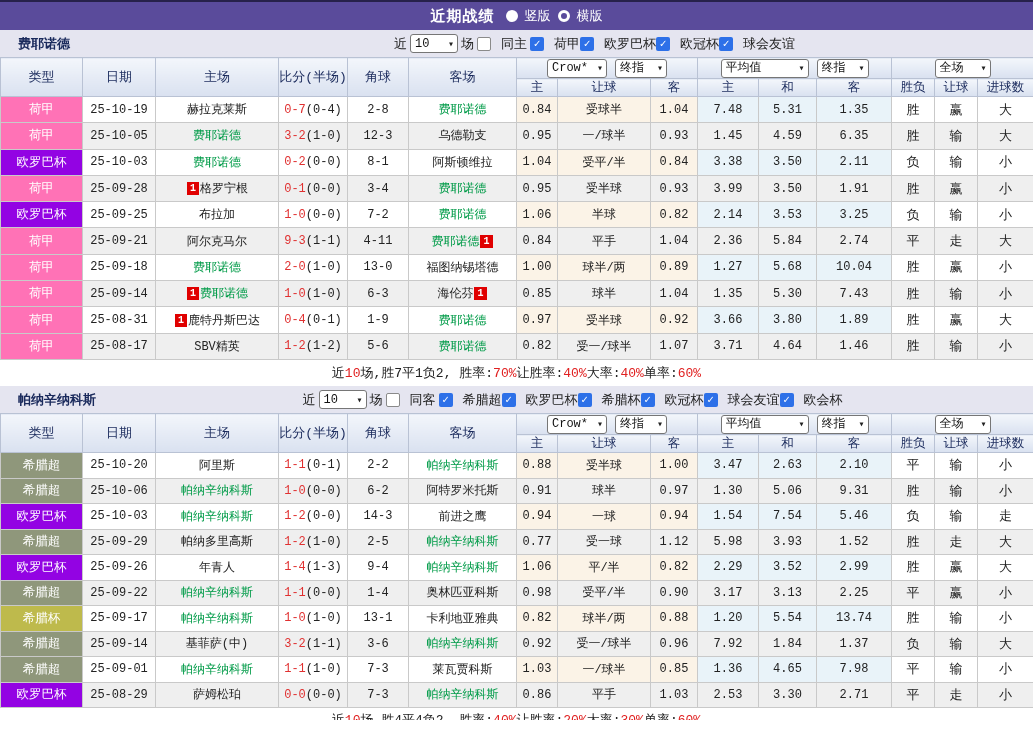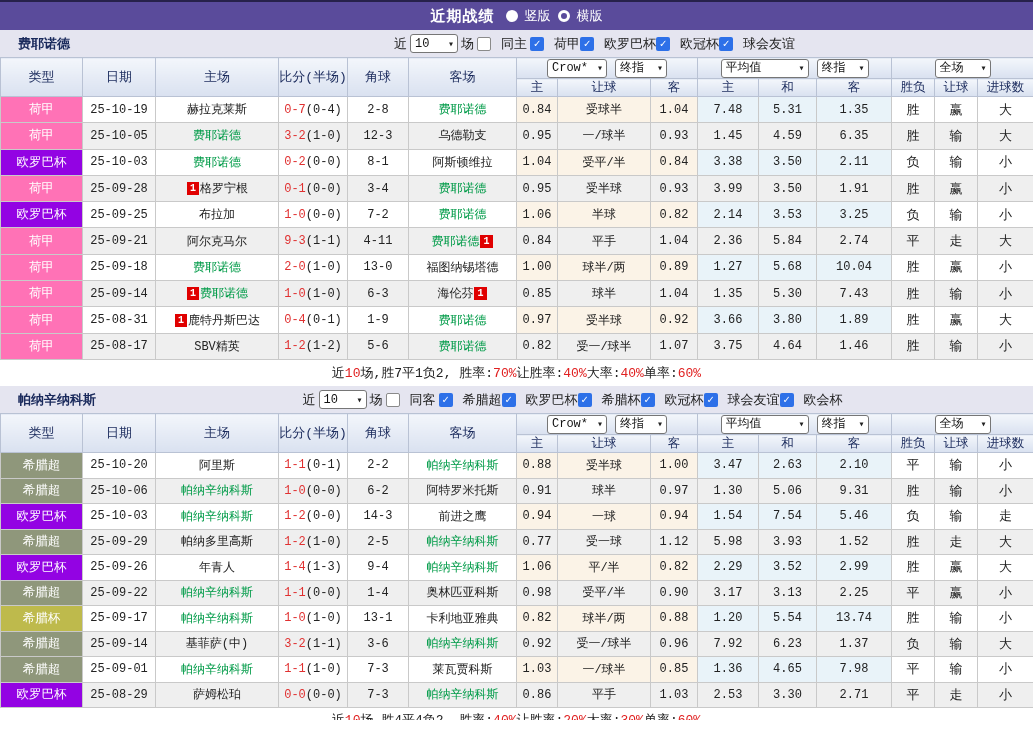--- a/index.html
+++ b/index.html
@@ -344,21 +344,21 @@
         <tr class="alt">
           <td class="lg" style="background: rgb(255, 114, 182);">荷甲</td>
           <td>25-08-17</td>
           <td><span>SBV精英</span></td>
           <td><span class="sc">1-2</span><span class="half">(1-2)</span></td>
           <td>5-6</td>
           <td><span class="tg">费耶诺德</span></td>
           <td class="c-odds">0.82</td>
           <td class="c-odds">受一/球半</td>
           <td class="c-odds">1.07</td>
-          <td class="c-avg">3.75</td>
+          <td class="c-avg">3.71</td>
           <td class="c-avg">4.64</td>
           <td class="c-avg">1.46</td>
           <td class="res res-r">胜</td>
           <td class="res res-b">输</td>
           <td class="res res-b">小</td>
         </tr>
       </tbody>
   </table>
   <div class="sum" id="sum-0">
       <span>近</span>
@@ -584,21 +584,21 @@
           <td class="lg" style="background: rgb(143, 151, 123);">希腊超</td>
           <td>25-09-14</td>
           <td><span>基菲萨(中)</span></td>
           <td><span class="sc">3-2</span><span class="half">(1-1)</span></td>
           <td>3-6</td>
           <td><span class="tg">帕纳辛纳科斯</span></td>
           <td class="c-odds">0.92</td>
           <td class="c-odds">受一/球半</td>
           <td class="c-odds">0.96</td>
           <td class="c-avg">7.92</td>
-          <td class="c-avg">6.23</td>
+          <td class="c-avg">1.84</td>
           <td class="c-avg">1.37</td>
           <td class="res res-b">负</td>
           <td class="res res-b">输</td>
           <td class="res res-r">大</td>
         </tr>
         <tr>
           <td class="lg" style="background: rgb(143, 151, 123);">希腊超</td>
           <td>25-09-01</td>
           <td><span class="tg">帕纳辛纳科斯</span></td>
           <td><span class="sc">1-1</span><span class="half">(1-0)</span></td>

